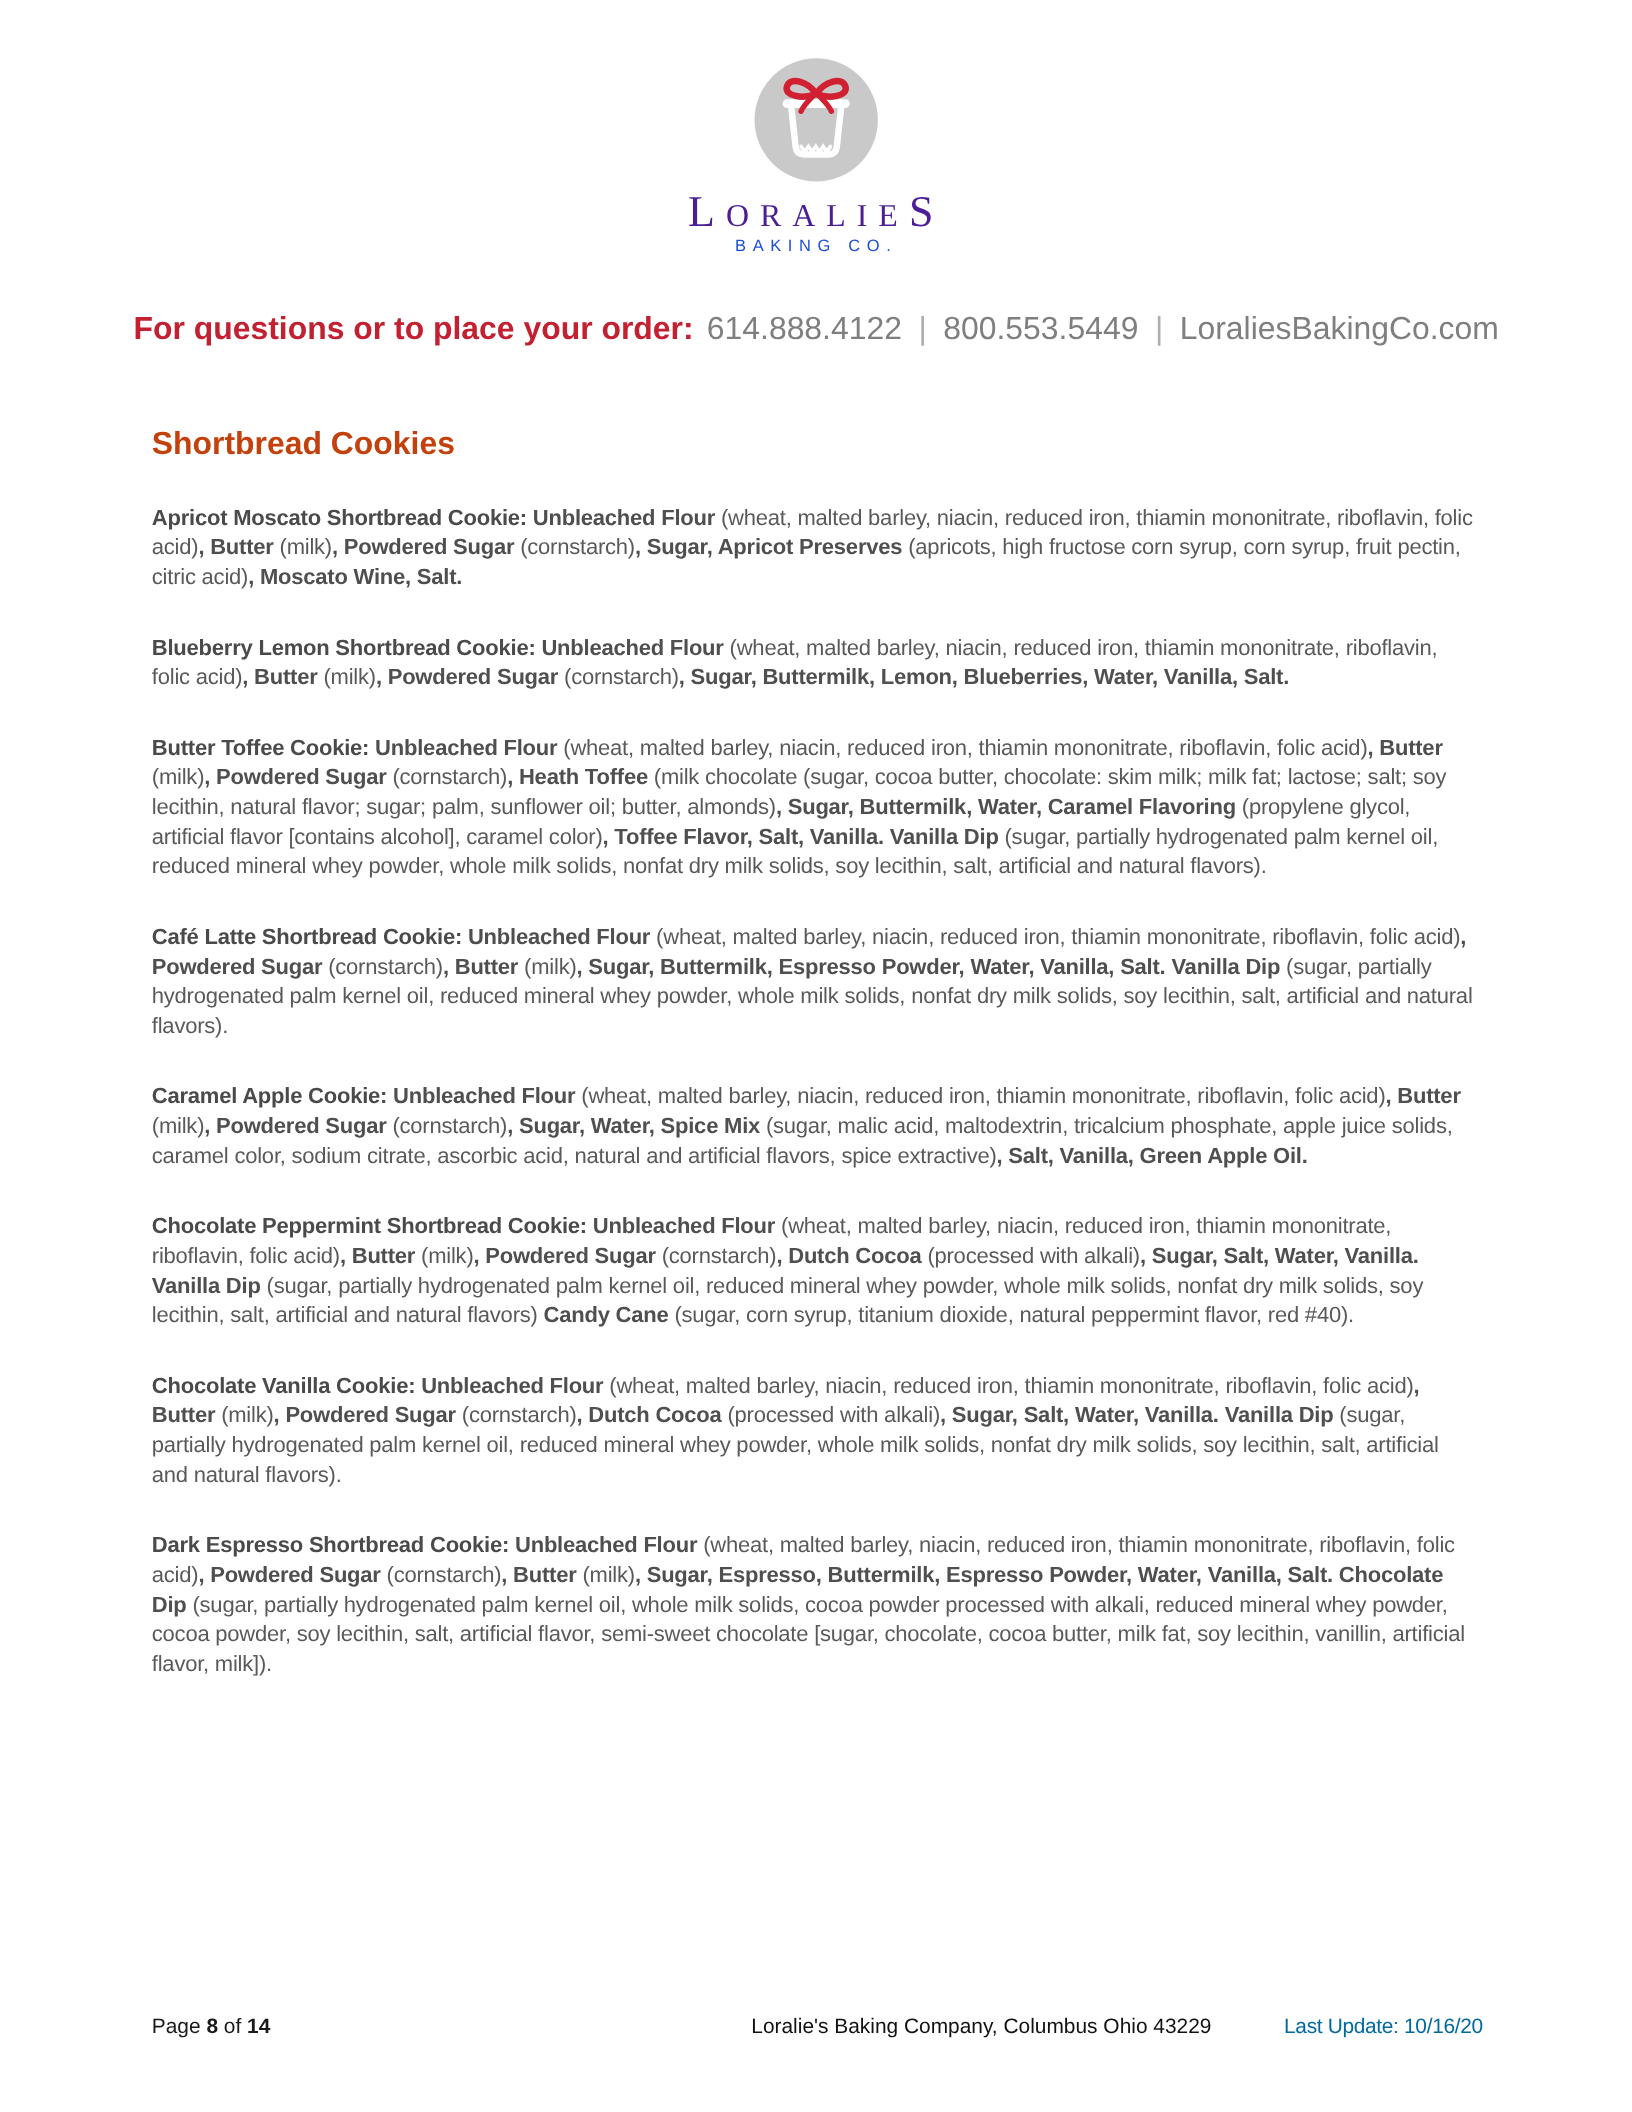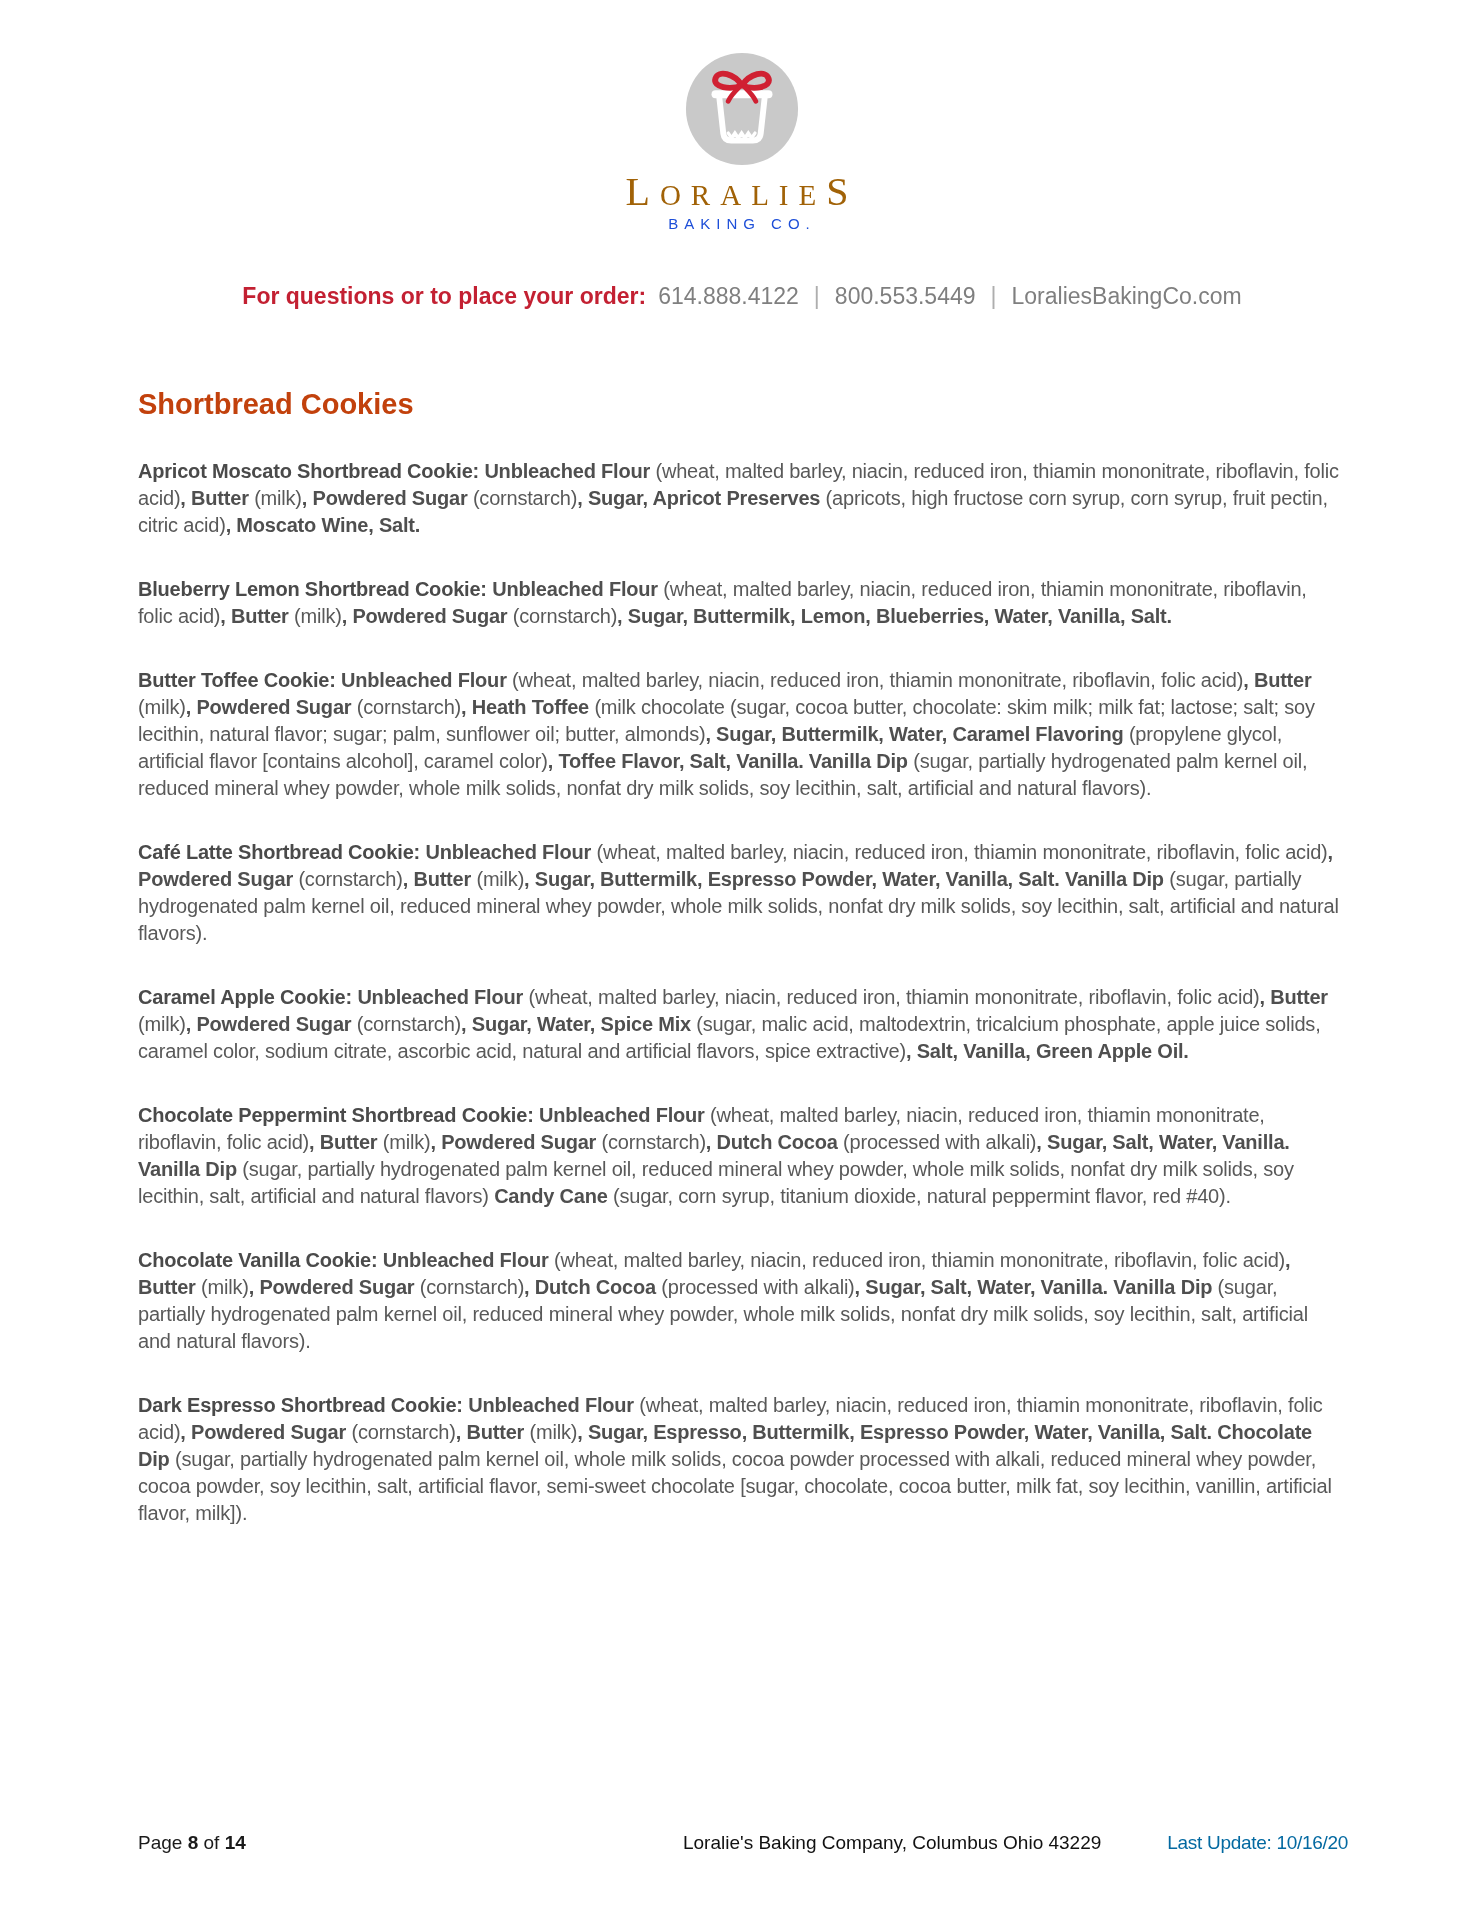--- a/index.html
+++ b/index.html
@@ -7,32 +7,32 @@
   body { font-family:"Liberation Sans", sans-serif; }
   .page {
     position:relative; width:1484px; height:1920px; background:#ffffff;
     margin:0 auto; overflow:hidden;
   }
 
   
   .logo-block { position:absolute; top:50px; left:0; width:100%; text-align:center; }
   .logo-icon { display:block; margin:0 auto; }
   .brand {
-    font-family:"Liberation Serif", serif; color:#a16207;
+    font-family:"Liberation Serif", serif; color:#4c1d95;
     letter-spacing:10px; line-height:1; margin-top:4px; white-space:nowrap;
   }
   .brand .cap { font-size:40px; }
   .brand .mid { font-size:29px; }
   .tagline {
     font-size:15px; font-weight:normal; letter-spacing:6px;
     color:#1d4ed8; margin-top:3px;
   }
 
   
-  .contact { position:absolute; top:283px; left:0; width:100%; text-align:center; font-size:23px; white-space:nowrap; }
+  .contact { position:absolute; top:283px; left:0; width:100%; text-align:center; font-size:29px; white-space:nowrap; }
   .contact-label { color:#c32032; font-weight:bold; margin-right:12px; }
   .contact-value { color:#7f7f7f; }
   .sep { color:#aeaeae; margin:0 15px; }
 
   
   .content { position:absolute; top:375px; left:138px; width:1208px; }
   .section-title {
     font-size:29px; font-weight:bold; color:#c2410c;
     margin:13px 0 37px 0;
   }

